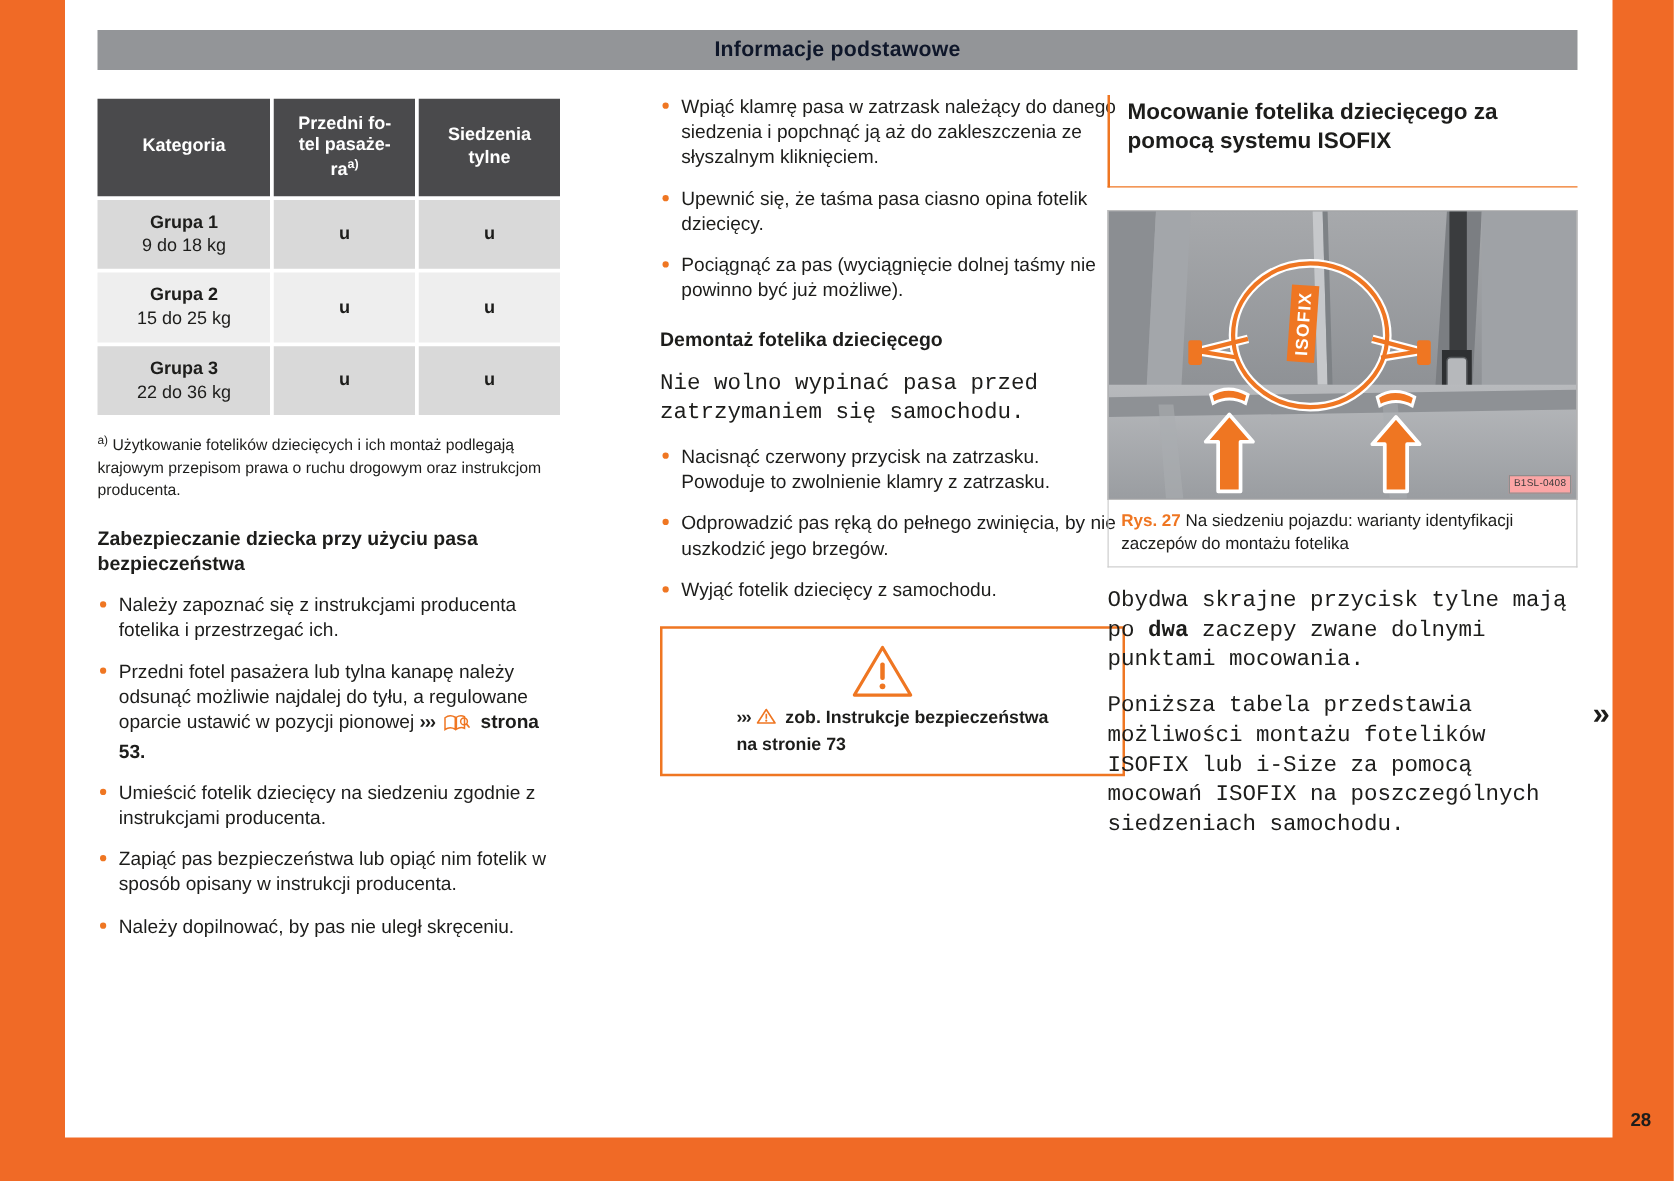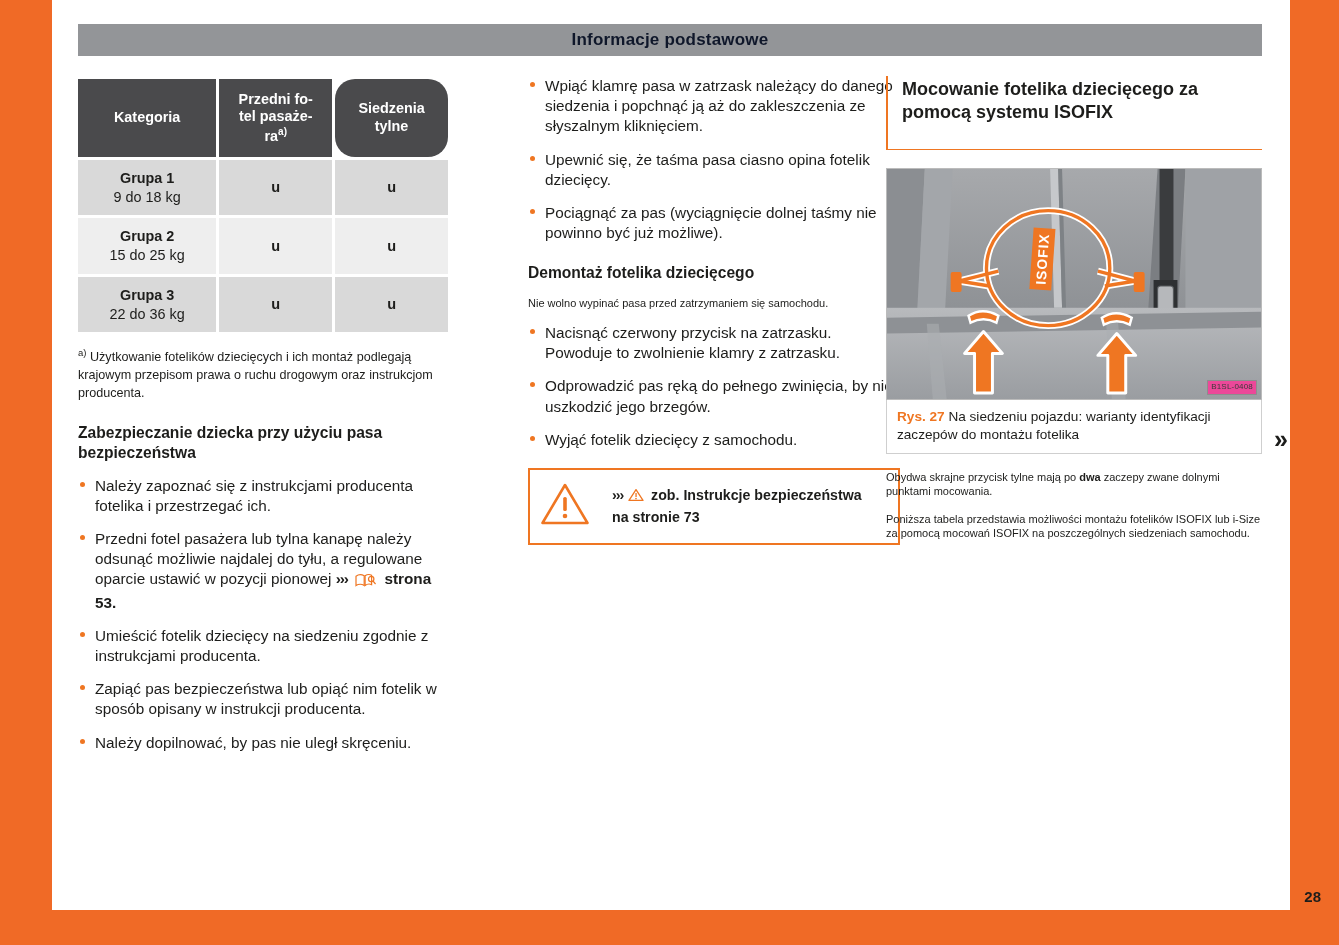--- a/index.html
+++ b/index.html
@@ -48,23 +48,24 @@
     left:78px; top:76px; width:1184px; height:790px;
   }
   .col { position:absolute; top:0; }
   .col-1 { left:0px;   width:376px; }
   .col-2 { left:406px; width:372px;margin-left:44px; }
   .col-3 { left:808px; width:376px; }
 
   
   p, li, td, th, div { line-height:1.32; }
   .body-text {
-    font-size:11px;
+    font-size:18px;
     color:#1d1d1b;
     margin-bottom:13px;
+    font-family:Liberation Mono, monospace;
   }
   .h2 {
     font-size:15.6px;
     font-weight:bold;
     margin:20px 0 12px 0;
     line-height:1.3;
   }
   .bullet {
     position:relative;
     padding-left:17px;
@@ -110,36 +111,37 @@
     font-size:14.4px;
     padding:9px 4px;
     height:50px;
   }
   table.cat-table tr.row-a td { background:#d9d9d9; }
   table.cat-table tr.row-b td { background:#eeeeee; }
   table.cat-table td.cat-cell { line-height:1.3; }
   table.cat-table td.cat-cell .g { font-weight:bold; display:block; }
   table.cat-table td.cat-cell .w { display:block; font-weight:normal; }
   table.cat-table td.mark { font-weight:bold; font-size:14.5px; }
-  th.c1 { width:38%; } th.c2 { width:31%; } th.c3 { width:31%;border-radius:20px; }
+  th.c1 { width:38%; } th.c2 { width:31%; } th.c3 { width:31%; }
 
   
   .xref { font-weight:bold; font-size:15.3px; }
   .chev { color:#1d1d1b; font-weight:bold; letter-spacing:-1px; }
   .bookicon { display:inline-block; vertical-align:-3px; margin:0 4px 0 3px; }
   .warnicon-inline { display:inline-block; vertical-align:-2px; margin:0 3px 0 1px; }
 
   
   .warn-box {
     border:2.4px solid #ef7622;
     padding:12px 4px;
     display:flex;
     align-items:center;
     margin-top:18px;
     min-height:64px;
+    flex-direction:column;
   }
   .warn-box .big-ico { flex:0 0 auto; margin-right:22px; margin-left:6px; }
   .warn-box .warn-text {
     font-size:14.2px;
     font-weight:bold;
     line-height:1.4;
   }
 
   
   .isofix-head {
@@ -165,21 +167,21 @@
     border:1px solid #cfcfcf;
     border-top:none;
     padding:8px 10px 9px 10px;
     font-size:13.6px;
     line-height:1.33;
   }
   .fig-caption .rys { color:#ef7622; font-weight:bold; }
 
   .fig-code {
     position:absolute; right:4px; bottom:4px;
-    background:#ec4899;
+    background:#fca5a5;
     border:1px solid #8d8d8d;
     color:#3a3a3a;
     font-size:8px;
     font-family:"Liberation Sans", sans-serif;
     padding:1px 3px;
     letter-spacing:.2px;
   }
 
   
   .margin-chev {

